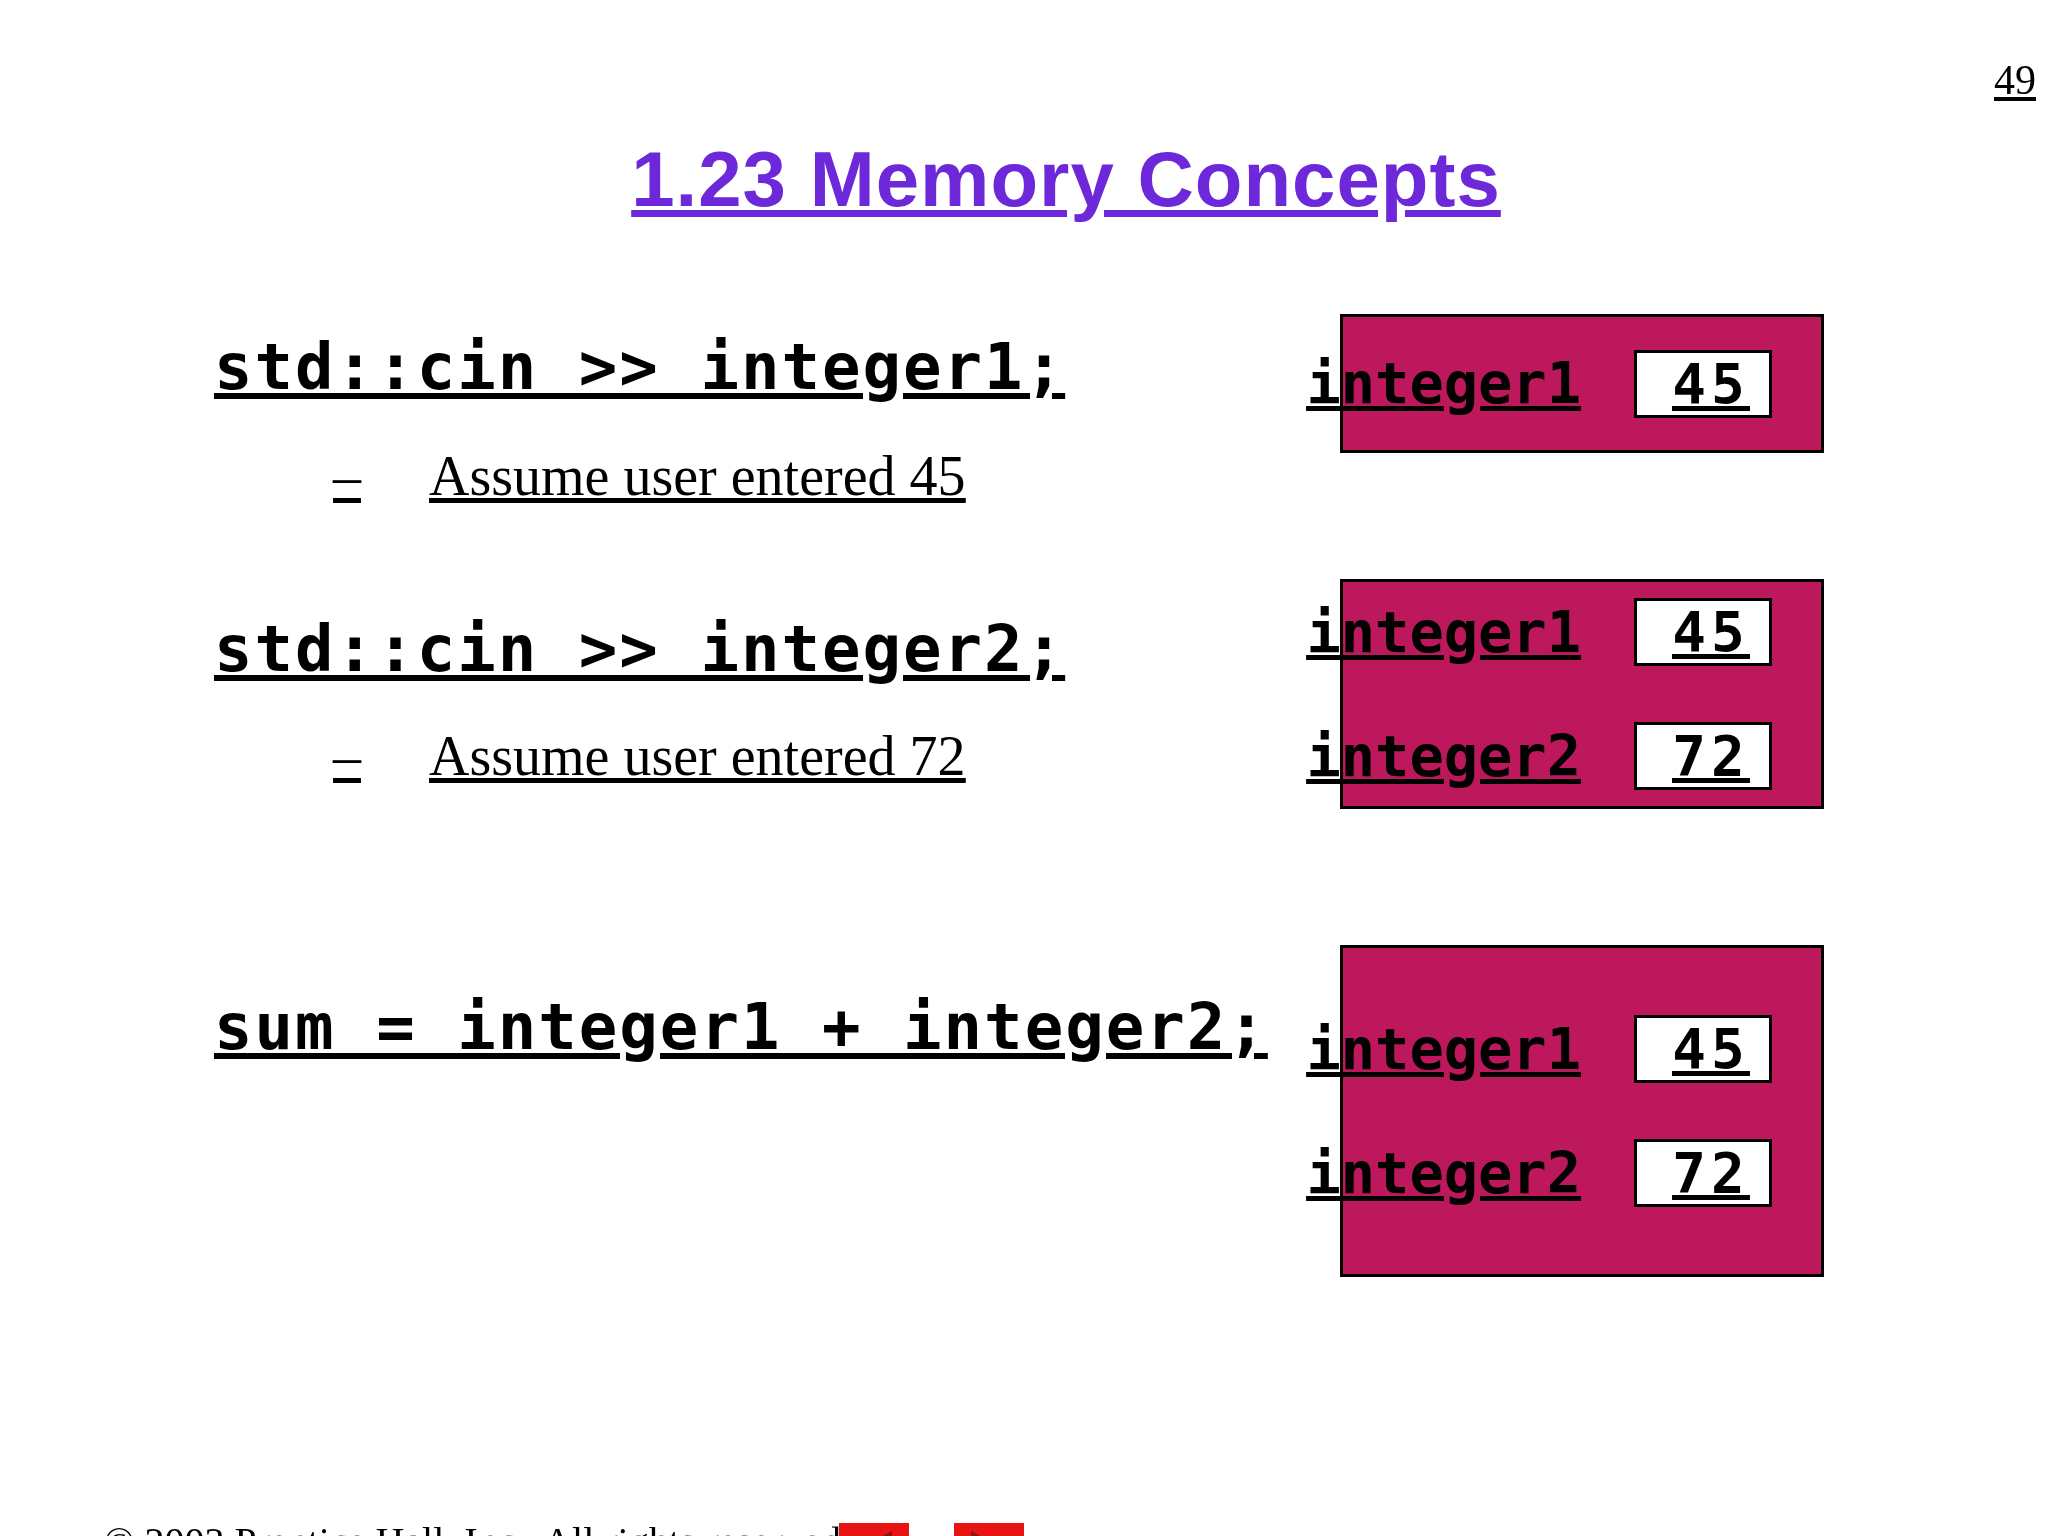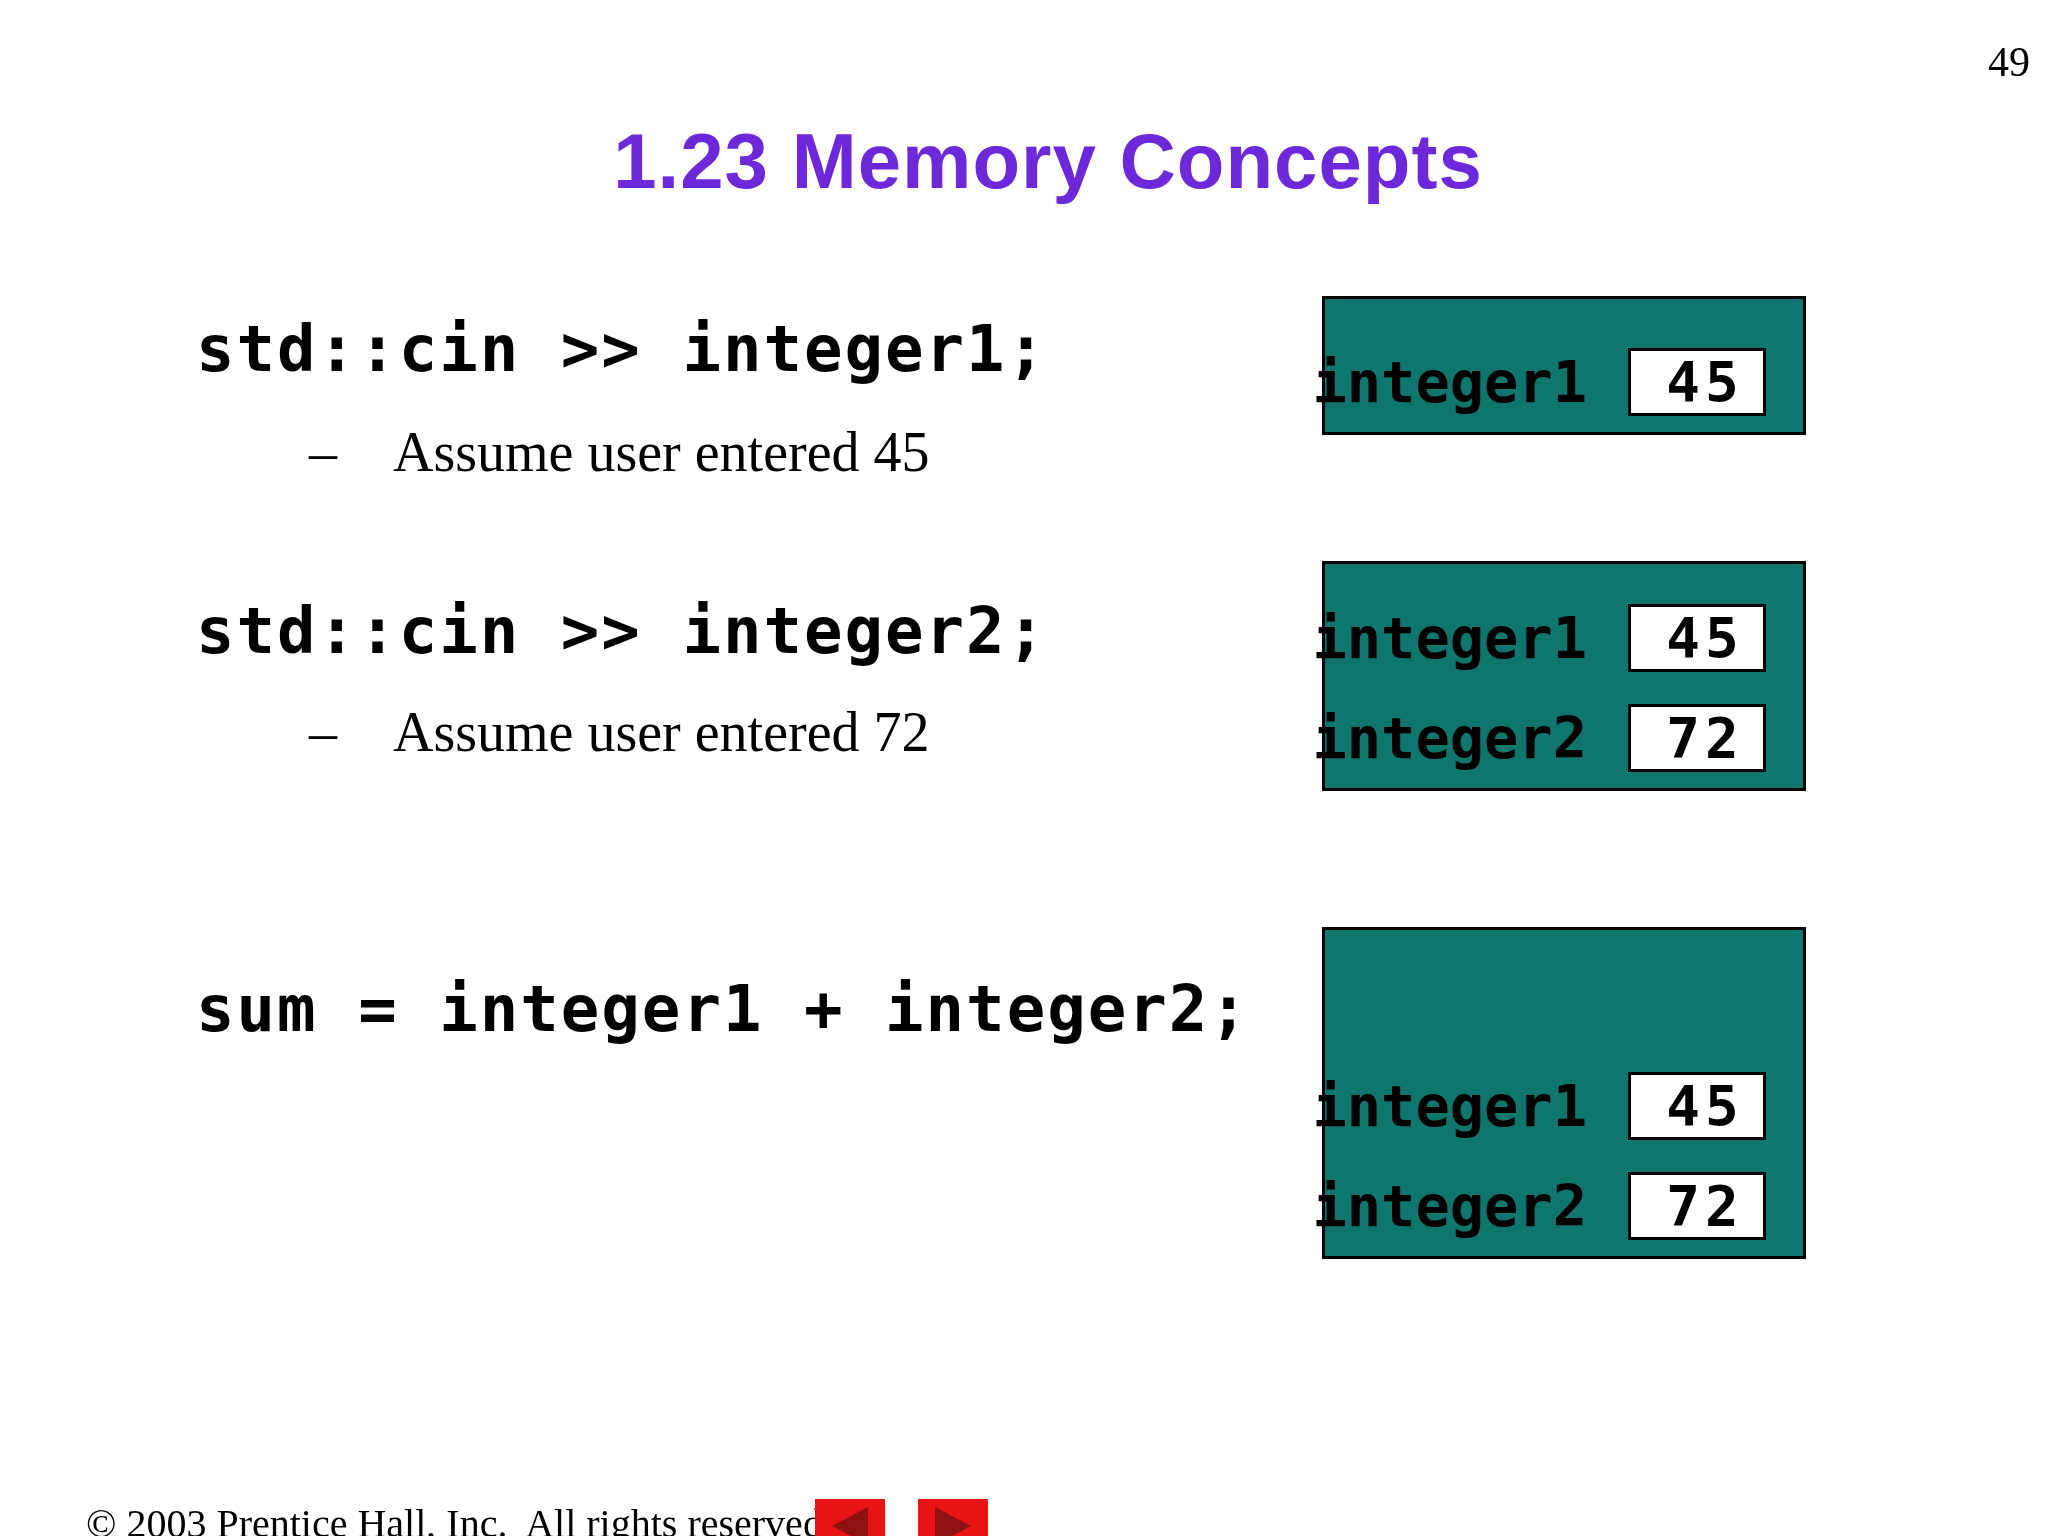--- a/index.html
+++ b/index.html
@@ -1,15 +1,15 @@
 <!DOCTYPE html>
 <html><head>
 <meta charset="utf-8">
 <style>
-  * { margin: 8px; padding: 0; box-sizing: border-box; }
+  * { margin: 14px; padding: 0; box-sizing: border-box; text-decoration: underline; }
   html, body { width: 2048px; height: 1536px; background: #ffffff; overflow: hidden; }
   body { position: relative; font-family: "Liberation Serif", serif; color: #000; }
 
   
   .page-number {
     position: absolute; top: 14px; right: 26px;
     font-size: 42px; font-family: "Liberation Serif", serif;
   }
 
   
@@ -40,23 +40,23 @@
     display: flex; align-items: baseline; gap: 40px;
     font-family: "Liberation Serif", serif;
     font-size: 56px;
   }
   .note-1 { top: 388px; }
   .note-2 { top: 668px; }
 
   
   .membox {
     position: absolute; left: 1298px; width: 484px;
-    background: #0f766e;
+    background: #be185d;
     border: 3px solid #000;
-    display: flex; flex-direction: column; justify-content: flex-end;
+    display: flex; flex-direction: column; justify-content: center;
   }
   .membox-1 { top: 272px; height: 139px; }
   .membox-2 { top: 537px; height: 230px; }
   .membox-3 { top: 903px; height: 332px; }
 
   .mem-row {
     display: flex; align-items: center; justify-content: flex-end;
     padding-right: 21px; gap: 25px;
   }
   .mem-label {

